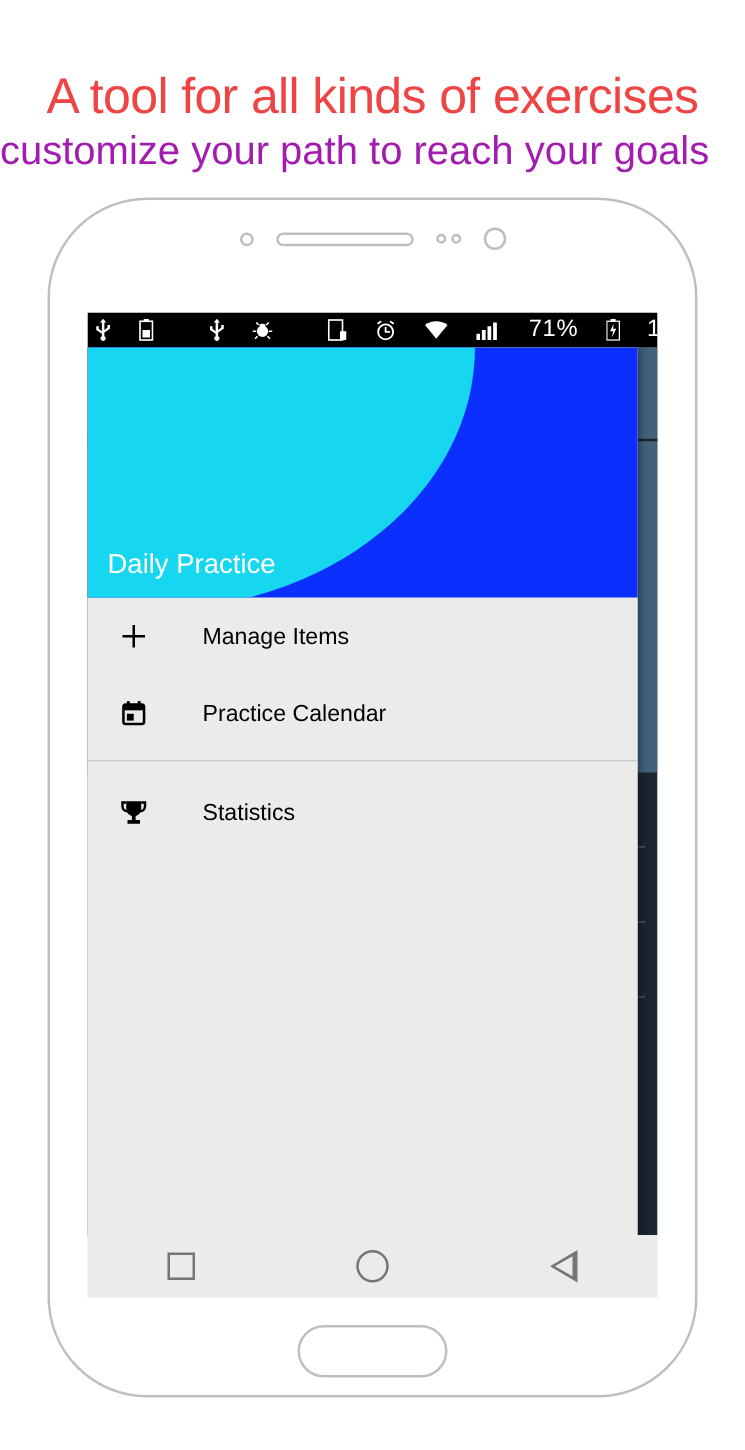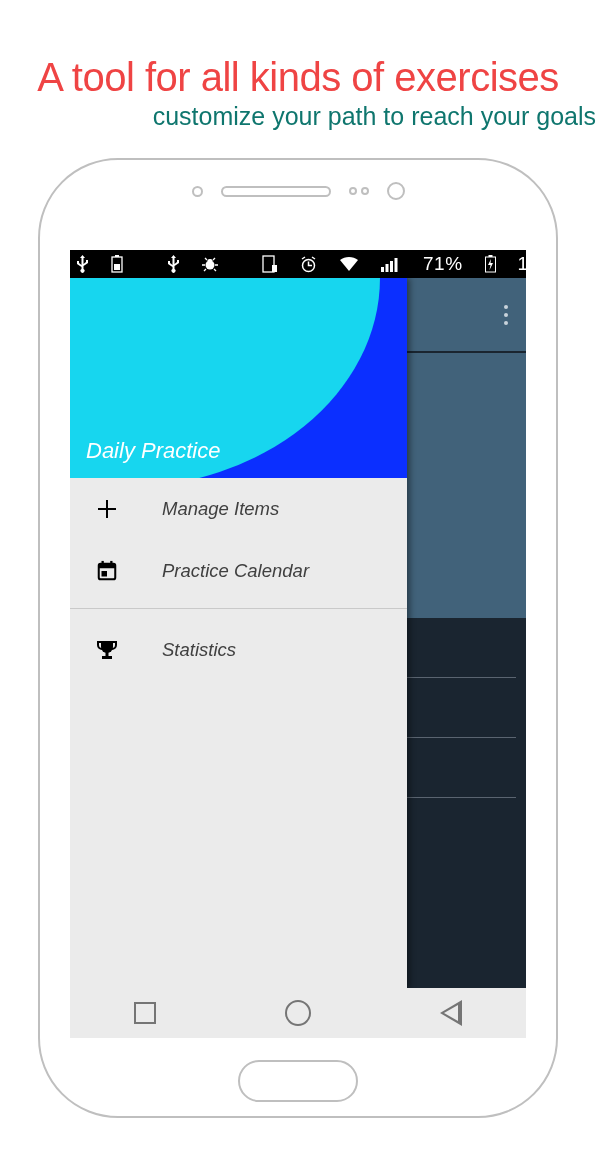--- a/index.html
+++ b/index.html
@@ -13,23 +13,23 @@
   }
   .headline {
     text-align: center;
     margin-top: 55px;
     font-size: 40px;
     color: #ef4444;
     font-weight: 400;
     letter-spacing: -0.5px;
   }
   .subhead {
-    text-align: right;
-    font-size: 25px;
-    color: #0f766e;
+    text-align: left;
+    font-size: 32px;
+    color: #a21caf;
     margin-top: 2px;
   }
 
   
   .phone {
     position: absolute;
     left: 38px;
     top: 158px;
     width: 520px;
     height: 960px;
@@ -121,26 +121,25 @@
     border-bottom: 1px solid #5a6470;
     margin-left: 60px;
   }
 
   
   .drawer {
     position: absolute;
     left: 0;
     top: 28px;
     bottom: 50px;
-    width: 337px;
+    width: 440px;
     background: #ebebeb;
     box-shadow: 3px 0 6px rgba(0,0,0,.4);
     display:flex;
     flex-direction:column;
-    font-style:italic;
   }
   .drawer-header {
     height: 200px;
     background: #0b2fff;
     position: relative;
     overflow: hidden;
     color: #fff;
   }
   .drawer-header .cyan2 {
     position:absolute;
@@ -159,21 +158,21 @@
   .drawer-list {
     flex:1;
     background: #ebebeb;
   }
   .drawer-item {
     display:flex;
     align-items:center;
     height: 62px;
     padding-left: 24px;
     gap: 42px;
-    color: #404040;
+    color: #000000;
     font-size: 18.5px;
   }
   .drawer-item .icon-slot { width: 26px; display:flex; justify-content:center; }
   .drawer-sep {
     height: 1px;
     background: #c9c9c9;
     margin: 6px 0 10px 0;
   }
 
   

